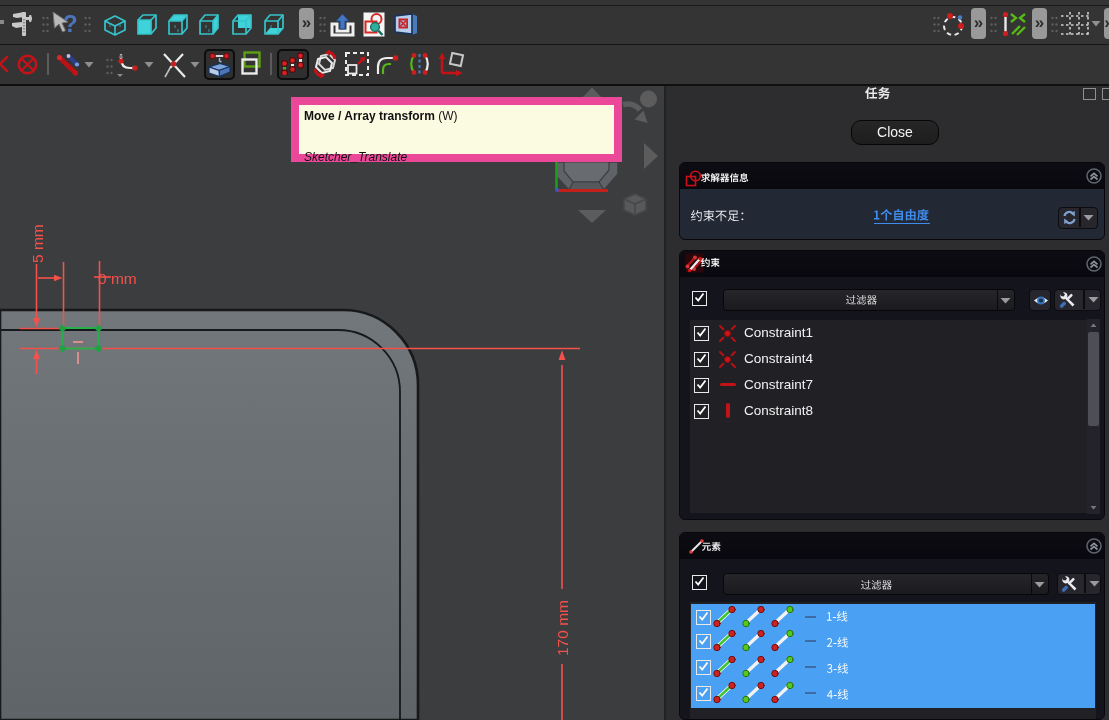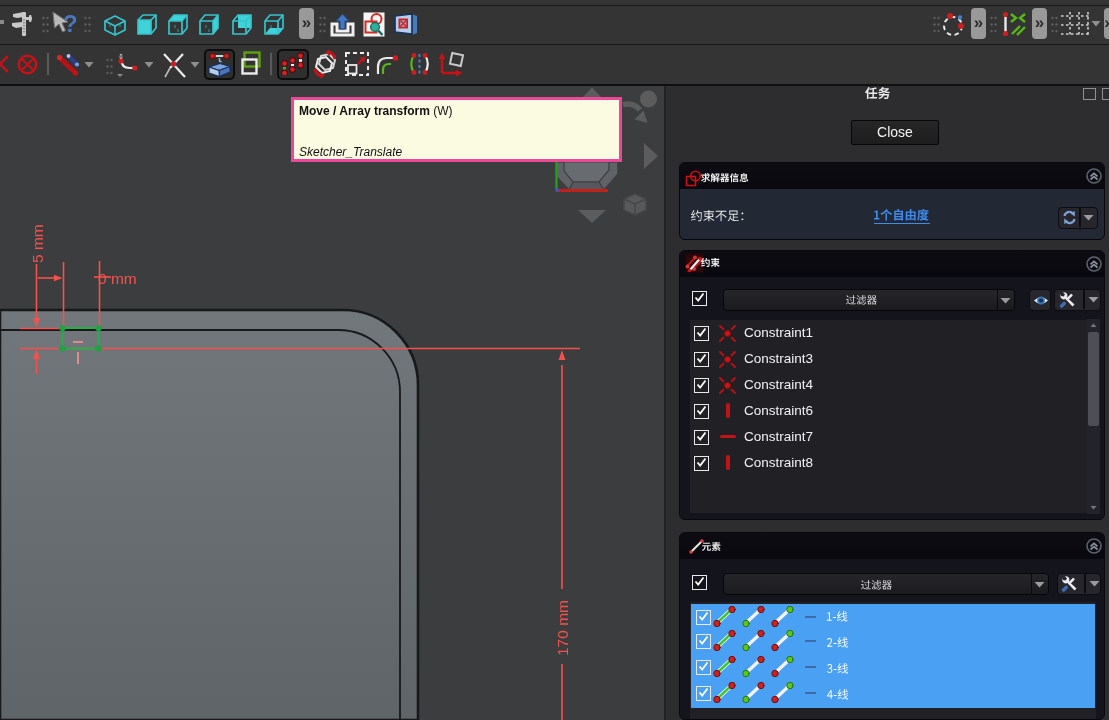--- a/index.html
+++ b/index.html
@@ -439,21 +439,21 @@
 <div class="abs" style="left:664px;top:86px;width:2px;height:634px;background:#222224;"></div>
 
 <div class="abs" id="panel" style="left:666px;top:86px;width:443px;height:634px;background:#2d2d2f;">
   <svg class="abs" style="left:198.6px;top:1.3px;" width="28" height="15" viewBox="0 0 28 15">
       <path transform="translate(-0.18,10.89)" d="M3.4 -10.8C2.7 -8.9 1.5 -7.1 0.2 -5.9C0.5 -5.5 0.9 -4.6 1.1 -4.3C1.4 -4.6 1.8 -5.0 2.1 -5.5V1.1H3.7V-7.7C4.0 -8.2 4.2 -8.8 4.5 -9.3C4.6 -8.9 4.8 -8.4 4.9 -8.0C5.8 -8.1 6.7 -8.2 7.6 -8.4V-5.5H4.1V-4.0H7.6V-0.8H4.6V0.7H12.2V-0.8H9.1V-4.0H12.4V-5.5H9.1V-8.7C10.2 -8.9 11.2 -9.1 12.0 -9.4L10.9 -10.7C9.3 -10.1 6.8 -9.6 4.5 -9.3C4.6 -9.7 4.8 -10.0 4.9 -10.4Z M18.2 -4.8C18.1 -4.4 18.0 -4.1 17.9 -3.8H14.3V-2.4H17.4C16.6 -1.2 15.3 -0.5 13.5 -0.1C13.7 0.2 14.2 0.8 14.3 1.1C16.7 0.5 18.2 -0.6 19.0 -2.4H22.5C22.3 -1.2 22.1 -0.6 21.8 -0.4C21.6 -0.3 21.5 -0.3 21.2 -0.3C20.8 -0.3 19.9 -0.3 19.0 -0.3C19.3 0.0 19.5 0.6 19.5 1.0C20.4 1.0 21.2 1.0 21.7 1.0C22.2 1.0 22.7 0.9 23.0 0.5C23.5 0.1 23.8 -0.9 24.1 -3.1C24.2 -3.3 24.2 -3.8 24.2 -3.8H19.5C19.6 -4.1 19.7 -4.4 19.7 -4.7ZM21.8 -8.4C21.1 -7.8 20.2 -7.4 19.2 -7.0C18.3 -7.3 17.6 -7.8 17.1 -8.3L17.2 -8.4ZM17.4 -10.9C16.8 -9.8 15.6 -8.6 13.7 -7.8C14.0 -7.6 14.5 -7.0 14.6 -6.6C15.2 -6.9 15.7 -7.2 16.1 -7.5C16.5 -7.1 16.9 -6.8 17.4 -6.5C16.1 -6.1 14.7 -5.9 13.4 -5.8C13.6 -5.4 13.8 -4.8 13.9 -4.5C15.8 -4.7 17.6 -5.0 19.2 -5.6C20.7 -5.0 22.4 -4.7 24.4 -4.6C24.6 -5.0 24.9 -5.6 25.2 -5.9C23.8 -6.0 22.4 -6.2 21.1 -6.4C22.5 -7.1 23.6 -8.0 24.3 -9.1L23.4 -9.7L23.1 -9.7H18.3C18.6 -9.9 18.8 -10.3 19.0 -10.6Z" fill="#ebebeb"></path>
     </svg>
 
   <div class="abs" style="left:417px;top:2px;width:11px;height:10px;border:1.5px solid #8f8f8f;"></div>
   <div class="abs" style="left:436px;top:2px;width:7px;height:10px;border:1.5px solid #8f8f8f;border-right:none;"></div>
 
-  <div class="abs" style="left:185px;top:34px;width:88px;height:25px;background:linear-gradient(#262626,#1d1d1d);border:1.5px solid #060606;border-radius:2px;box-sizing:border-box;color:#f2f2f2;font-size:14px;text-align:center;line-height:22px;">Close</div>
+  <div class="abs" style="left:185px;top:34px;width:88px;height:25px;background:linear-gradient(#262626,#1d1d1d);border:1.5px solid #060606;border-radius:10px;box-sizing:border-box;color:#f2f2f2;font-size:14px;text-align:center;line-height:22px;">Close</div>
 
   <div class="abs sec" style="left:13px;top:76px;width:426px;height:78px;">
     <div class="abs shead">
       <svg class="abs" style="left:5px;top:6.5px;" width="17" height="17" viewBox="0 0 17 17">
         <rect x="1.5" y="6.5" width="9" height="9" fill="none" stroke="#cc1016" stroke-width="1.6"></rect>
         <circle cx="10.5" cy="6" r="4.8" fill="none" stroke="#cc1016" stroke-width="1.6"></circle>
       </svg>
 
       <svg class="abs" style="left:406px;top:5px;" width="16" height="16" viewBox="0 0 16 16">
         <circle cx="8" cy="8" r="7" fill="none" stroke="#5d6470" stroke-width="1.6"></circle>
@@ -555,47 +555,21 @@
             </div>
             <svg class="abs" style="left:27px;top:3px;" width="21" height="21" viewBox="0 0 21 21">
               <g stroke="#b81014" stroke-width="2" stroke-linecap="round">
                 <line x1="3" y1="3" x2="6.3" y2="6.3"></line>
                 <line x1="18" y1="3" x2="14.7" y2="6.3"></line>
                 <line x1="3" y1="18" x2="6.3" y2="14.7"></line>
                 <line x1="18" y1="18" x2="14.7" y2="14.7"></line>
               </g>
               <circle cx="10.5" cy="10.5" r="3.1" fill="#cc1418" stroke="#7e0d0f" stroke-width="1"></circle>
             </svg>
-            <div class="ctext">Constraint3</div>
-          </div>
-        <div class="crow">
-            <div class="abs cb">
-              <svg width="11" height="11" viewBox="0 0 11 11">
-                <path d="M1.5,5.5 L4.2,8.5 L9.5,1.5" fill="none" stroke="#fff" stroke-width="1.8"></path>
-              </svg>
-            </div>
-            <svg class="abs" style="left:27px;top:3px;" width="21" height="21" viewBox="0 0 21 21">
-              <g stroke="#b81014" stroke-width="2" stroke-linecap="round">
-                <line x1="3" y1="3" x2="6.3" y2="6.3"></line>
-                <line x1="18" y1="3" x2="14.7" y2="6.3"></line>
-                <line x1="3" y1="18" x2="6.3" y2="14.7"></line>
-                <line x1="18" y1="18" x2="14.7" y2="14.7"></line>
-              </g>
-              <circle cx="10.5" cy="10.5" r="3.1" fill="#cc1418" stroke="#7e0d0f" stroke-width="1"></circle>
-            </svg>
             <div class="ctext">Constraint4</div>
-          </div>
-        <div class="crow">
-            <div class="abs cb">
-              <svg width="11" height="11" viewBox="0 0 11 11">
-                <path d="M1.5,5.5 L4.2,8.5 L9.5,1.5" fill="none" stroke="#fff" stroke-width="1.8"></path>
-              </svg>
-            </div>
-            <div class="abs" style="left:36px;top:5px;width:3.5px;height:15px;background:#c41318;border-radius:2px;"></div>
-            <div class="ctext">Constraint6</div>
           </div>
         <div class="crow">
             <div class="abs cb">
               <svg width="11" height="11" viewBox="0 0 11 11">
                 <path d="M1.5,5.5 L4.2,8.5 L9.5,1.5" fill="none" stroke="#fff" stroke-width="1.8"></path>
               </svg>
             </div>
             <div class="abs" style="left:30px;top:11px;width:16px;height:3.5px;background:#c41318;border-radius:2px;"></div>
             <div class="ctext">Constraint7</div>
           </div>
@@ -782,16 +756,16 @@
       <path transform="translate(-0.46,9.68)" d="M0.5 0.0H5.8V-0.9H3.5C3.0 -0.9 2.5 -0.9 2.1 -0.8C4.1 -2.7 5.4 -4.4 5.4 -6.1C5.4 -7.6 4.5 -8.6 2.9 -8.6C1.9 -8.6 1.1 -8.1 0.5 -7.3L1.1 -6.8C1.5 -7.3 2.1 -7.7 2.8 -7.7C3.9 -7.7 4.4 -7.0 4.4 -6.1C4.4 -4.6 3.2 -2.9 0.5 -0.6Z M6.9 -2.8H9.9V-3.6H6.9Z M11.0 -0.6 11.2 0.2C12.2 -0.1 13.6 -0.5 14.9 -0.9L14.8 -1.7C13.4 -1.3 11.9 -0.9 11.0 -0.6ZM18.5 -9.0C19.0 -8.7 19.8 -8.2 20.1 -7.9L20.6 -8.5C20.3 -8.8 19.5 -9.2 19.0 -9.5ZM11.2 -4.9C11.4 -4.9 11.6 -5.0 13.0 -5.2C12.5 -4.5 12.1 -3.9 11.9 -3.6C11.5 -3.2 11.2 -2.9 11.0 -2.9C11.1 -2.7 11.2 -2.3 11.3 -2.1C11.5 -2.2 11.9 -2.3 14.8 -2.9C14.8 -3.1 14.8 -3.4 14.8 -3.7L12.5 -3.2C13.4 -4.3 14.2 -5.5 15.0 -6.8L14.3 -7.2C14.0 -6.8 13.8 -6.4 13.5 -6.0L12.1 -5.8C12.8 -6.8 13.4 -8.0 13.9 -9.2L13.1 -9.6C12.7 -8.2 11.8 -6.8 11.6 -6.4C11.3 -6.0 11.1 -5.7 10.9 -5.7C11.0 -5.5 11.2 -5.0 11.2 -4.9ZM20.6 -4.0C20.1 -3.3 19.5 -2.6 18.7 -2.0C18.6 -2.7 18.4 -3.4 18.3 -4.2L21.2 -4.8L21.1 -5.5L18.2 -5.0C18.1 -5.5 18.1 -6.0 18.0 -6.5L20.9 -6.9L20.8 -7.7L18.0 -7.3C18.0 -8.1 17.9 -8.9 17.9 -9.7H17.1C17.1 -8.8 17.1 -8.0 17.2 -7.2L15.4 -6.9L15.5 -6.1L17.2 -6.4C17.2 -5.9 17.3 -5.3 17.4 -4.8L15.1 -4.4L15.3 -3.6L17.5 -4.1C17.6 -3.1 17.8 -2.2 18.0 -1.5C17.1 -0.9 15.9 -0.4 14.8 0.0C15.0 0.2 15.2 0.5 15.3 0.7C16.4 0.3 17.4 -0.2 18.3 -0.8C18.8 0.3 19.4 0.9 20.2 0.9C21.0 0.9 21.3 0.5 21.4 -0.8C21.3 -0.9 21.0 -1.0 20.8 -1.2C20.7 -0.2 20.6 0.0 20.3 0.0C19.8 0.0 19.4 -0.4 19.0 -1.3C19.9 -2.0 20.7 -2.8 21.3 -3.7Z" fill="#ffffff"></path>
     </svg>
   <svg class="abs" style="left:161px;top:577.1px;" width="24" height="13" viewBox="0 0 24 13">
       <path transform="translate(-0.33,9.68)" d="M3.0 0.1C4.5 0.1 5.7 -0.7 5.7 -2.3C5.7 -3.4 4.9 -4.2 4.0 -4.4V-4.5C4.9 -4.8 5.5 -5.5 5.5 -6.5C5.5 -7.8 4.4 -8.6 3.0 -8.6C2.0 -8.6 1.3 -8.2 0.6 -7.6L1.2 -6.9C1.7 -7.4 2.3 -7.7 3.0 -7.7C3.8 -7.7 4.4 -7.2 4.4 -6.4C4.4 -5.5 3.8 -4.8 2.0 -4.8V-4.0C4.0 -4.0 4.7 -3.3 4.7 -2.3C4.7 -1.3 4.0 -0.7 3.0 -0.7C2.0 -0.7 1.4 -1.2 0.9 -1.7L0.3 -1.0C0.9 -0.4 1.7 0.1 3.0 0.1Z M6.9 -2.8H9.9V-3.6H6.9Z M11.0 -0.6 11.2 0.2C12.2 -0.1 13.6 -0.5 14.9 -0.9L14.8 -1.7C13.4 -1.3 11.9 -0.9 11.0 -0.6ZM18.5 -9.0C19.0 -8.7 19.8 -8.2 20.1 -7.9L20.6 -8.5C20.3 -8.8 19.5 -9.2 19.0 -9.5ZM11.2 -4.9C11.4 -4.9 11.6 -5.0 13.0 -5.2C12.5 -4.5 12.1 -3.9 11.9 -3.6C11.5 -3.2 11.2 -2.9 11.0 -2.9C11.1 -2.7 11.2 -2.3 11.3 -2.1C11.5 -2.2 11.9 -2.3 14.8 -2.9C14.8 -3.1 14.8 -3.4 14.8 -3.7L12.5 -3.2C13.4 -4.3 14.2 -5.5 15.0 -6.8L14.3 -7.2C14.0 -6.8 13.8 -6.4 13.5 -6.0L12.1 -5.8C12.8 -6.8 13.4 -8.0 13.9 -9.2L13.1 -9.6C12.7 -8.2 11.8 -6.8 11.6 -6.4C11.3 -6.0 11.1 -5.7 10.9 -5.7C11.0 -5.5 11.2 -5.0 11.2 -4.9ZM20.6 -4.0C20.1 -3.3 19.5 -2.6 18.7 -2.0C18.6 -2.7 18.4 -3.4 18.3 -4.2L21.2 -4.8L21.1 -5.5L18.2 -5.0C18.1 -5.5 18.1 -6.0 18.0 -6.5L20.9 -6.9L20.8 -7.7L18.0 -7.3C18.0 -8.1 17.9 -8.9 17.9 -9.7H17.1C17.1 -8.8 17.1 -8.0 17.2 -7.2L15.4 -6.9L15.5 -6.1L17.2 -6.4C17.2 -5.9 17.3 -5.3 17.4 -4.8L15.1 -4.4L15.3 -3.6L17.5 -4.1C17.6 -3.1 17.8 -2.2 18.0 -1.5C17.1 -0.9 15.9 -0.4 14.8 0.0C15.0 0.2 15.2 0.5 15.3 0.7C16.4 0.3 17.4 -0.2 18.3 -0.8C18.8 0.3 19.4 0.9 20.2 0.9C21.0 0.9 21.3 0.5 21.4 -0.8C21.3 -0.9 21.0 -1.0 20.8 -1.2C20.7 -0.2 20.6 0.0 20.3 0.0C19.8 0.0 19.4 -0.4 19.0 -1.3C19.9 -2.0 20.7 -2.8 21.3 -3.7Z" fill="#ffffff"></path>
     </svg>
   <svg class="abs" style="left:161px;top:603.3px;" width="24" height="13" viewBox="0 0 24 13">
       <path transform="translate(-0.23,9.68)" d="M3.9 0.0H4.9V-2.3H6.0V-3.2H4.9V-8.4H3.7L0.2 -3.0V-2.3H3.9ZM3.9 -3.2H1.3L3.2 -6.0C3.5 -6.5 3.7 -6.9 3.9 -7.3H4.0C3.9 -6.9 3.9 -6.2 3.9 -5.8Z M6.9 -2.8H9.9V-3.6H6.9Z M11.0 -0.6 11.2 0.2C12.2 -0.1 13.6 -0.5 14.9 -0.9L14.8 -1.7C13.4 -1.3 11.9 -0.9 11.0 -0.6ZM18.5 -9.0C19.0 -8.7 19.8 -8.2 20.1 -7.9L20.6 -8.5C20.3 -8.8 19.5 -9.2 19.0 -9.5ZM11.2 -4.9C11.4 -4.9 11.6 -5.0 13.0 -5.2C12.5 -4.5 12.1 -3.9 11.9 -3.6C11.5 -3.2 11.2 -2.9 11.0 -2.9C11.1 -2.7 11.2 -2.3 11.3 -2.1C11.5 -2.2 11.9 -2.3 14.8 -2.9C14.8 -3.1 14.8 -3.4 14.8 -3.7L12.5 -3.2C13.4 -4.3 14.2 -5.5 15.0 -6.8L14.3 -7.2C14.0 -6.8 13.8 -6.4 13.5 -6.0L12.1 -5.8C12.8 -6.8 13.4 -8.0 13.9 -9.2L13.1 -9.6C12.7 -8.2 11.8 -6.8 11.6 -6.4C11.3 -6.0 11.1 -5.7 10.9 -5.7C11.0 -5.5 11.2 -5.0 11.2 -4.9ZM20.6 -4.0C20.1 -3.3 19.5 -2.6 18.7 -2.0C18.6 -2.7 18.4 -3.4 18.3 -4.2L21.2 -4.8L21.1 -5.5L18.2 -5.0C18.1 -5.5 18.1 -6.0 18.0 -6.5L20.9 -6.9L20.8 -7.7L18.0 -7.3C18.0 -8.1 17.9 -8.9 17.9 -9.7H17.1C17.1 -8.8 17.1 -8.0 17.2 -7.2L15.4 -6.9L15.5 -6.1L17.2 -6.4C17.2 -5.9 17.3 -5.3 17.4 -4.8L15.1 -4.4L15.3 -3.6L17.5 -4.1C17.6 -3.1 17.8 -2.2 18.0 -1.5C17.1 -0.9 15.9 -0.4 14.8 0.0C15.0 0.2 15.2 0.5 15.3 0.7C16.4 0.3 17.4 -0.2 18.3 -0.8C18.8 0.3 19.4 0.9 20.2 0.9C21.0 0.9 21.3 0.5 21.4 -0.8C21.3 -0.9 21.0 -1.0 20.8 -1.2C20.7 -0.2 20.6 0.0 20.3 0.0C19.8 0.0 19.4 -0.4 19.0 -1.3C19.9 -2.0 20.7 -2.8 21.3 -3.7Z" fill="#ffffff"></path>
     </svg>
 </div>
 
-<div class="abs" style="left:291px;top:97px;width:331px;height:65px;background:#fbfbe2;border:3px solid #ec4899;box-sizing:border-box;color:#111;font-size:11.5px;">
+<div class="abs" style="left:291px;top:97px;width:331px;height:65px;background:#fbfbe2;border:8px solid #ec4899;box-sizing:border-box;color:#111;font-size:11.5px;">
   <div style="position:absolute;left:5px;top:3.5px;font-size:12px;white-space:nowrap;"><b>Move / Array transform</b> (W)</div>
   <div style="position:absolute;left:5px;top:45px;font-size:12px;font-style:italic;">Sketcher_Translate</div>
 </div>
 
 </body></html>

